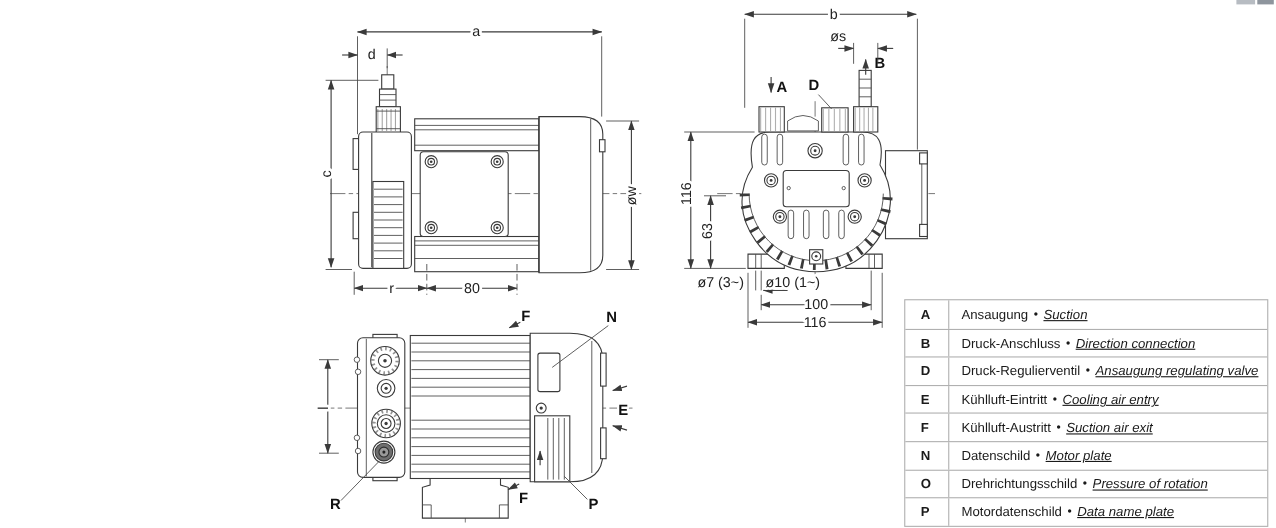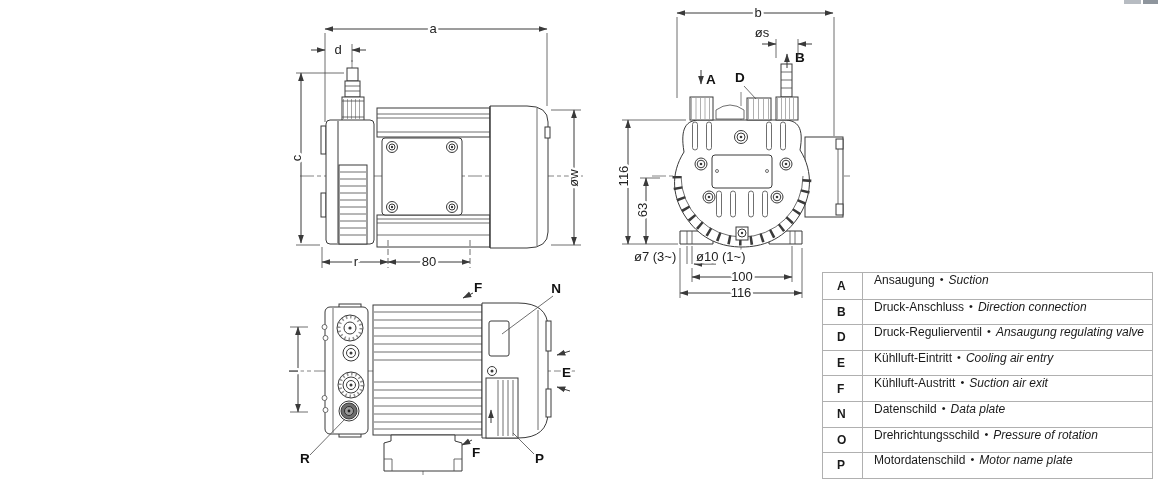--- a/index.html
+++ b/index.html
@@ -12,24 +12,24 @@
   .lnthin{stroke:#4a4a4a;stroke-width:.8;fill:none;}
   .cl{stroke:#666;stroke-width:.8;fill:none;stroke-dasharray:14 3 4 3;}
   .fillw{fill:#fff;}
   .knurl{stroke:#3a3a3a;fill:none;}
   
   #legend{position:absolute;left:822px;top:272px;width:331px;border:1px solid #b0b0b0;background:#fff;box-sizing:border-box;}
   .lrow{display:flex;height:25.6px;box-sizing:border-box;border-top:1px solid #b0b0b0;align-items:stretch;}
   .lrow:first-child{border-top:none;}
   .lkey{width:40px;min-width:40px;border-right:1px solid #b0b0b0;display:flex;align-items:center;padding-left:14px;
         font-size:12px;font-weight:bold;box-sizing:border-box;}
-  .ldesc{flex:1;display:flex;align-items:flex-start;padding-left:11px;font-size:12px;white-space:nowrap;overflow:hidden;}
+  .ldesc{flex:1;display:flex;align-items:center;padding-left:11px;font-size:12px;white-space:nowrap;overflow:hidden;}
   .lde{font-style:normal;}
   .lbul{margin:0 5px;font-size:11px;}
-  .len{font-style:italic;}
+  .len{font-style:italic;text-decoration:underline;}
   .frag{position:absolute;top:0;height:4px;}
 </style>
 </head>
 <body>
 
 <div id="stage">
 
   
   <div class="frag" style="left:1124px;width:17px;background:#b7bcc2;"></div>
   <div class="frag" style="left:1143px;width:15px;background:#8e959d;"></div>
@@ -431,34 +431,34 @@
           <span class="lde">Kühlluft-Austritt</span>
           <span class="lbul">•</span>
           <span class="len">Suction air exit</span>
         </div>
     </div>
     <div class="lrow">
       <div class="lkey">N</div>
       <div class="ldesc">
           <span class="lde">Datenschild</span>
           <span class="lbul">•</span>
-          <span class="len">Data plate</span>
+          <span class="len">Motor plate</span>
         </div>
     </div>
     <div class="lrow">
       <div class="lkey">O</div>
       <div class="ldesc">
           <span class="lde">Drehrichtungsschild</span>
           <span class="lbul">•</span>
           <span class="len">Pressure of rotation</span>
         </div>
     </div>
     <div class="lrow">
       <div class="lkey">P</div>
       <div class="ldesc">
           <span class="lde">Motordatenschild</span>
           <span class="lbul">•</span>
-          <span class="len">Motor name plate</span>
+          <span class="len">Data name plate</span>
         </div>
     </div>
   </div>
 
 </div>
 
 </body></html>

